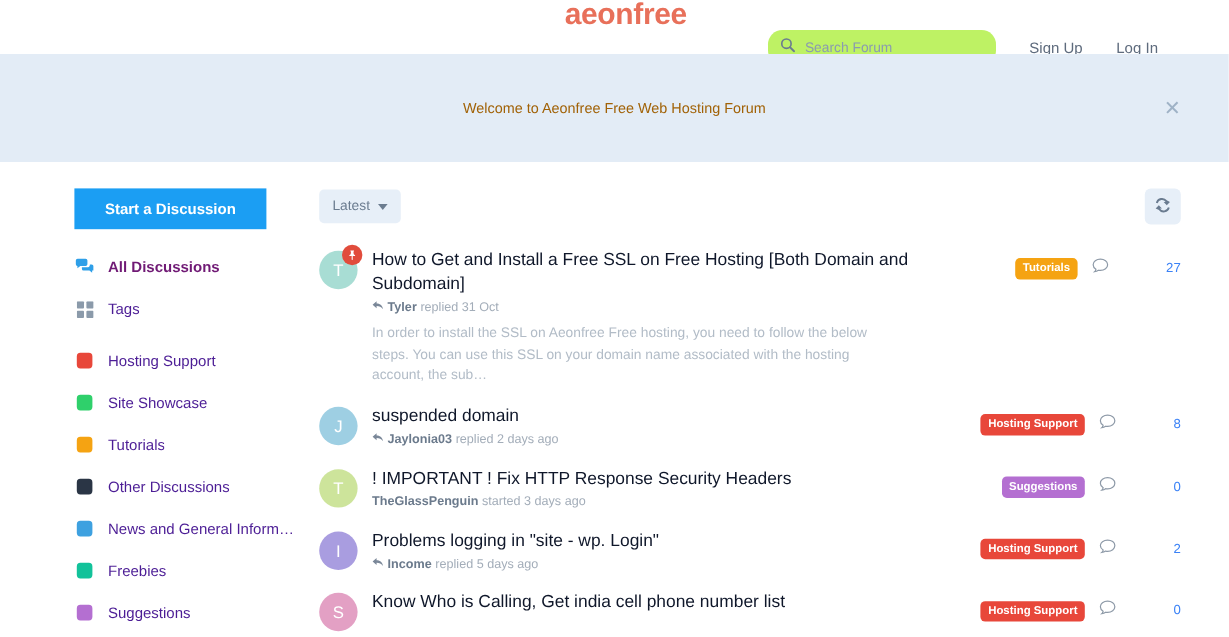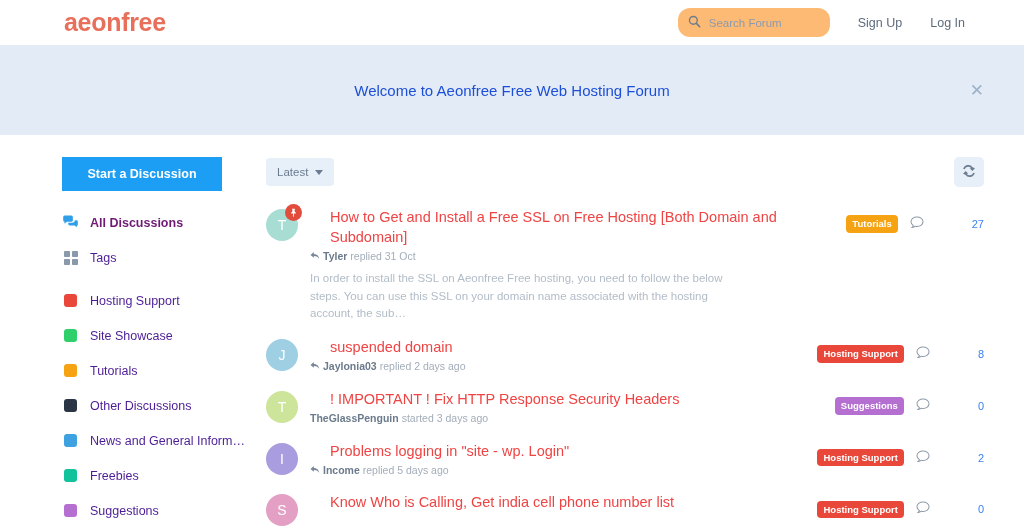--- a/index.html
+++ b/index.html
@@ -11,38 +11,39 @@
   }
 
   
   .header {
     height: 45px;
     background: #ffffff;
     display: flex;
     align-items: center;
     padding: 0 45px 0 64px;
     position: relative;
+    flex-direction: column;
   }
   .logo {
     font-size: 25px;
     font-weight: bold;
     color: #e8705a;
     letter-spacing: -0.3px;
     line-height: 1;
   }
   .header-right {
     margin-left: auto;
     display: flex;
     align-items: center;
     gap: 0px;
   }
   .search-box {
-    width: 152px;
+    width: 190px;
     height: 29px;
-    background: #fdba74;
+    background: #bef264;
     border-radius: 12px;
     display: flex;
     align-items: center;
     padding: 0 10px;
     gap: 8px;
   }
   .search-icon { flex: 0 0 auto; display: block; }
   .search-input {
     border: none; background: transparent; outline: none;
     font-family: "Liberation Sans", sans-serif;
@@ -64,22 +65,22 @@
   
   .welcome {
     height: 90px;
     background: #e3ecf6;
     display: flex;
     align-items: center;
     justify-content: center;
     position: relative;
   }
   .welcome-title {
-    font-size: 15px;
-    color: #1d4ed8;
+    font-size: 12px;
+    color: #a16207;
     font-weight: normal;
   }
   .welcome-close {
     position: absolute;
     right: 40px;
     top: 50%;
     transform: translateY(-50%);
     font-size: 17px;
     color: #9fb2c6;
     cursor: pointer;
@@ -190,25 +191,24 @@
     position: absolute;
     top: -3px; left: 19px;
     width: 17px; height: 17px;
     border-radius: 50%;
     background: #e14c3c;
     display: flex; align-items: center; justify-content: center;
   }
   .disc-main { flex: 1 1 auto; min-width: 0; padding-right: 14px; }
   .disc-title {
     font-size: 14.5px;
-    color: #ef4444;
+    color: #0f172a;
     line-height: 1.38;
     margin-bottom: 2px;
     cursor: pointer;
-    margin-left: 20px;
   }
   .disc-meta {
     font-size: 10.5px;
     color: #a3adb9;
     line-height: 1.5;
     display: flex;
     align-items: center;
     gap: 3px;
   }
   .disc-meta .author { color: #6b7a8c; font-weight: bold; }

